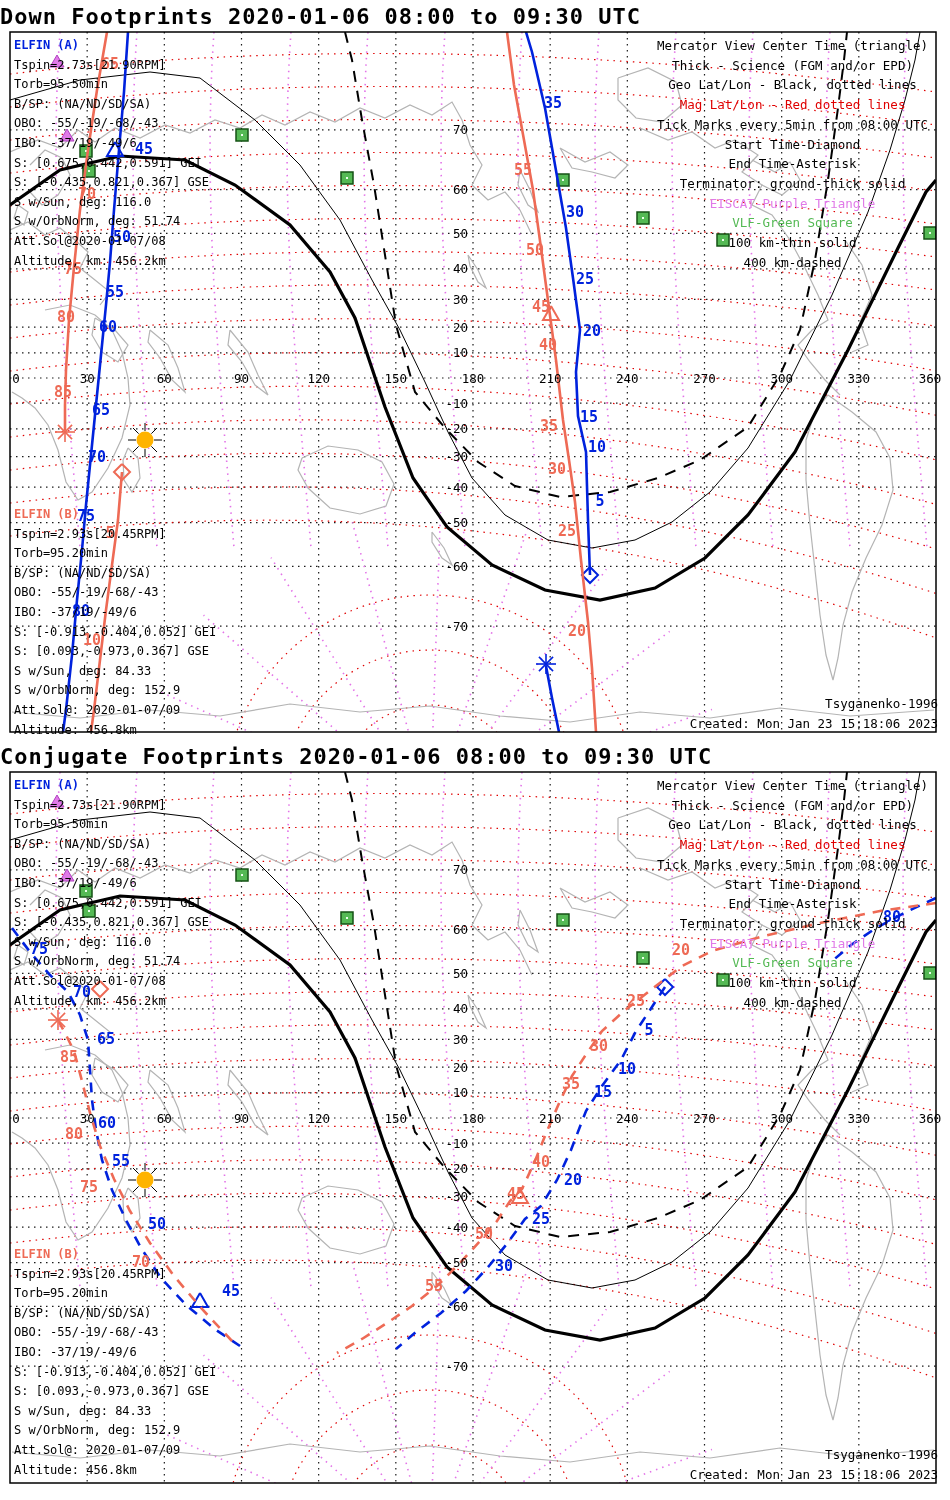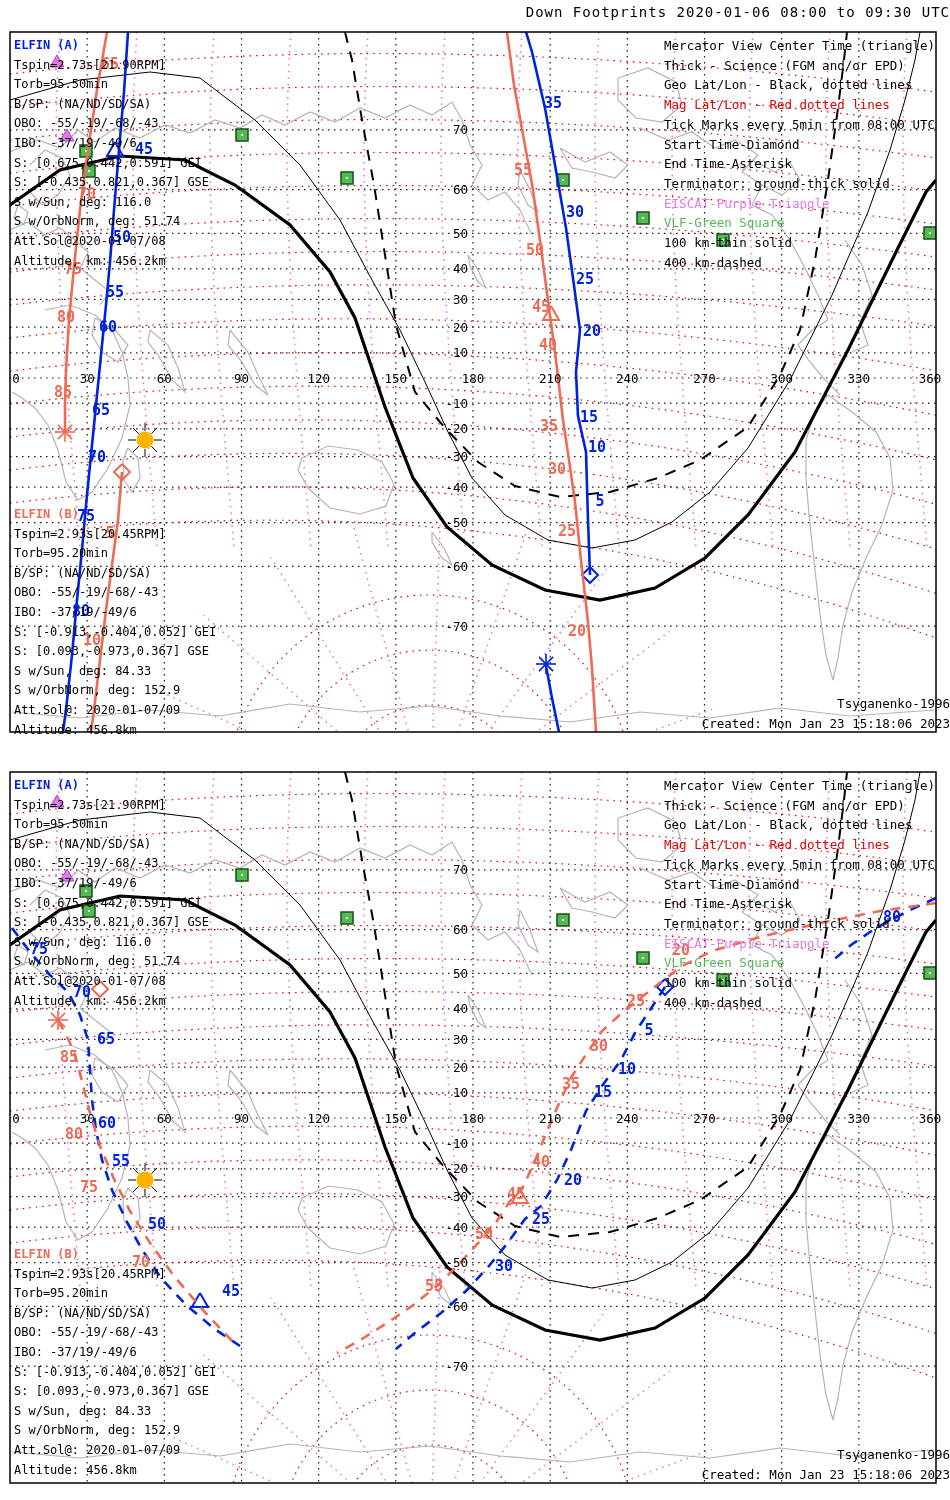--- a/index.html
+++ b/index.html
@@ -1,28 +1,28 @@
 <!DOCTYPE html>
 <html><head>
 <meta charset="utf-8">
 <style>
   html,body{margin:0;padding:0;background:#ffffff;}
   body{width:950px;height:1500px;position:relative;overflow:hidden;
        font-family:"DejaVu Sans Mono","Liberation Mono",monospace;}
   .panel{position:absolute;left:0;width:950px;}
   #panel0{top:0;height:740px;}
   #panel1{top:740px;height:760px;}
-  .ptitle{position:absolute;top:4px;left:0;width:100%;text-align:right;
-          font-size:14px;font-weight:normal;letter-spacing:1px;color:#000;}
+  .ptitle{position:absolute;top:4px;left:0;width:100%;text-align:left;
+          font-size:22px;font-weight:bold;letter-spacing:1px;color:#000;}
   .mapsvg{position:absolute;left:0;top:0;}
   .infoblock{position:absolute;left:14px;font-size:12px;line-height:19.6px;
              color:#000;white-space:pre;z-index:5;}
-  .legendblock{position:absolute;right:15px;top:36px;font-size:12.5px;line-height:19.7px;
-             color:#000;text-align:left;white-space:pre;z-index:5;}
-  .credits{position:absolute;right:0;font-size:12.5px;line-height:20px;
+  .legendblock{position:absolute;right:22px;top:36px;font-size:12.5px;line-height:19.7px;
+             color:#000;text-align:center;white-space:pre;z-index:5;}
+  .credits{position:absolute;right:12px;font-size:12.5px;line-height:20px;
            text-align:right;color:#000;z-index:5;}
   .il{display:block;}
 </style>
 </head>
 <body>
 
 <div class="panel" id="panel0">
   <div class="ptitle">Down Footprints 2020-01-06 08:00 to 09:30 UTC</div>
   <svg class="mapsvg" width="950" height="740" id="svg0">
       <defs>
@@ -257,20 +257,21 @@
   <div class="infoblock" style="top:36px;" id="infoA0"><span class="il" style="color: rgb(0, 34, 221); font-weight: bold;">ELFIN (A)</span><span class="il">Tspin=2.73s[21.90RPM]</span><span class="il">Torb=95.50min</span><span class="il">B/SP: (NA/ND/SD/SA)</span><span class="il">OBO: -55/-19/-68/-43</span><span class="il">IBO: -37/19/-49/6</span><span class="il">S: [0.675,0.442,0.591] GEI</span><span class="il">S: [-0.435,0.821,0.367] GSE</span><span class="il">S w/Sun, deg: 116.0</span><span class="il">S w/OrbNorm, deg: 51.74</span><span class="il">Att.Sol@2020-01-07/08</span><span class="il">Altitude, km: 456.2km</span></div>
   <div class="infoblock" style="top:505px;" id="infoB0"><span class="il" style="color: rgb(238, 106, 85); font-weight: bold;">ELFIN (B)</span><span class="il">Tspin=2.93s[20.45RPM]</span><span class="il">Torb=95.20min</span><span class="il">B/SP: (NA/ND/SD/SA)</span><span class="il">OBO: -55/-19/-68/-43</span><span class="il">IBO: -37/19/-49/6</span><span class="il">S: [-0.913,-0.404,0.052] GEI</span><span class="il">S: [0.093,-0.973,0.367] GSE</span><span class="il">S w/Sun, deg: 84.33</span><span class="il">S w/OrbNorm, deg: 152.9</span><span class="il">Att.Sol@: 2020-01-07/09</span><span class="il">Altitude: 456.8km</span></div>
   <div class="legendblock" id="leg0"><span class="il" style="color: rgb(0, 0, 0);">Mercator View Center Time (triangle)</span><span class="il" style="color: rgb(0, 0, 0);">Thick - Science (FGM and/or EPD)</span><span class="il" style="color: rgb(0, 0, 0);">Geo Lat/Lon - Black, dotted lines</span><span class="il" style="color: rgb(224, 0, 0);">Mag Lat/Lon - Red dotted lines</span><span class="il" style="color: rgb(0, 0, 0);">Tick Marks every 5min from 08:00 UTC</span><span class="il" style="color: rgb(0, 0, 0);">Start Time-Diamond</span><span class="il" style="color: rgb(0, 0, 0);">End Time-Asterisk</span><span class="il" style="color: rgb(0, 0, 0);">Terminator: ground-thick solid</span><span class="il" style="color: rgb(224, 122, 232);">EISCAT-Purple Triangle</span><span class="il" style="color: rgb(84, 185, 84);">VLF-Green Square</span><span class="il" style="color: rgb(0, 0, 0);">100 km-thin solid</span><span class="il" style="color: rgb(0, 0, 0);">400 km-dashed</span></div>
   <div class="credits" style="top:694px;">
     <span class="il">Tsyganenko-1996</span>
     <span class="il">Created: Mon Jan 23 15:18:06 2023</span>
   </div>
 </div>
 
 <div class="panel" id="panel1">
+  <div class="ptitle">Conjugate Footprints 2020-01-06 08:00 to 09:30 UTC</div>
   <svg class="mapsvg" width="950" height="760" id="svg1">
       <defs>
         <clipPath id="clip-svg1">
           <rect x="10" y="32" width="926" height="711"></rect>
         </clipPath>
       </defs>
       <g clip-path="url(#clip-svg1)">
         <g stroke="#1a1a1a" stroke-width="1.2" stroke-dasharray="1.5 4.5" fill="none">
           <line x1="10" y1="129.83563173834818" x2="936" y2="129.83563173834818"></line>
           <line x1="10" y1="189.67502073975132" x2="936" y2="189.67502073975132"></line>

